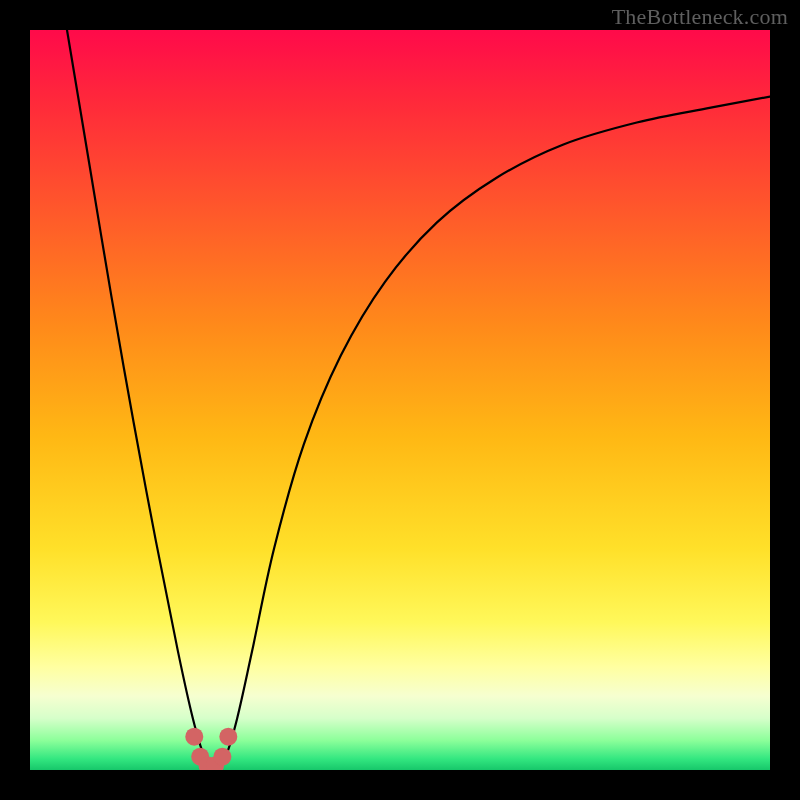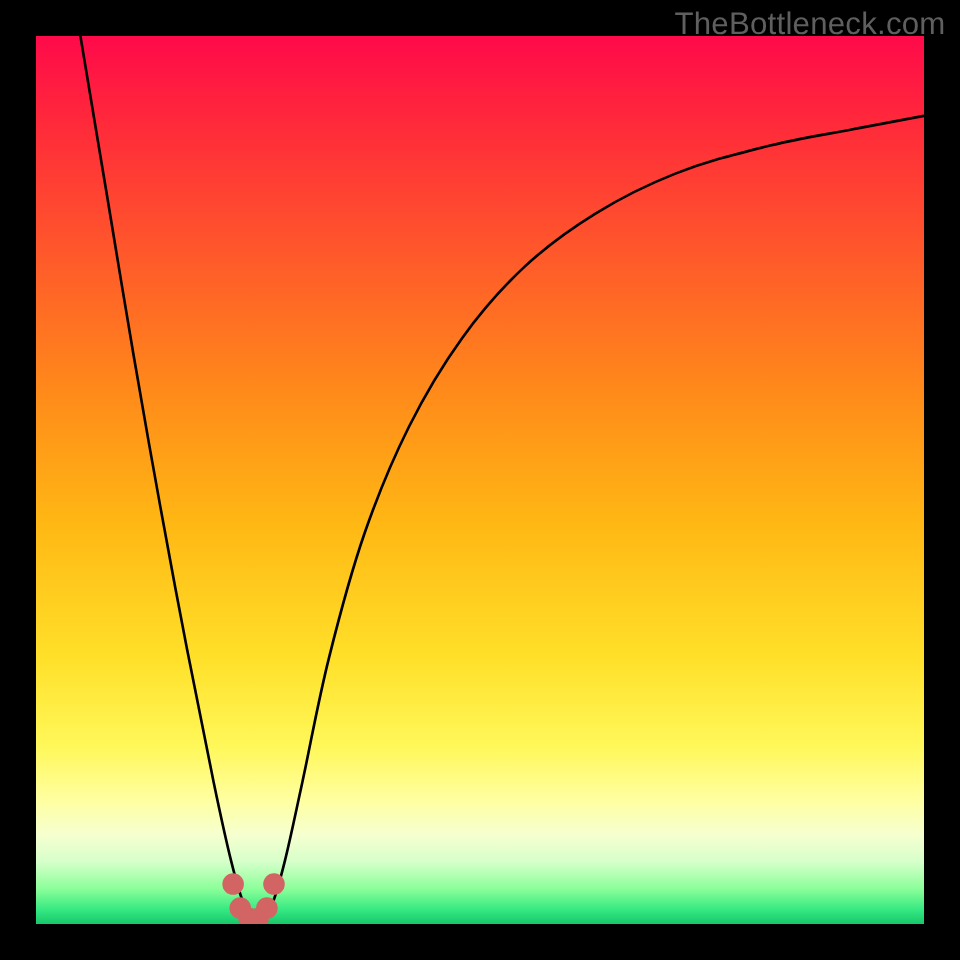--- a/index.html
+++ b/index.html
@@ -22,22 +22,22 @@
     position: absolute;
     left: 0;
     top: 0;
     width: 740px;
     height: 740px;
   }
   .watermark {
     position: absolute;
     top: 4px;
     right: 12px;
-    font-family: Liberation Sans, sans-serif;
-    font-size: 26px;
+    font-family: Liberation Serif, serif;
+    font-size: 22px;
     color: #5f5f5f;
     letter-spacing: 0.2px;
     user-select: none;
   }
 </style>
 </head>
 <body>
 
 <div class="frame">
   <svg class="plot" viewBox="0 0 740 740" preserveAspectRatio="none">

